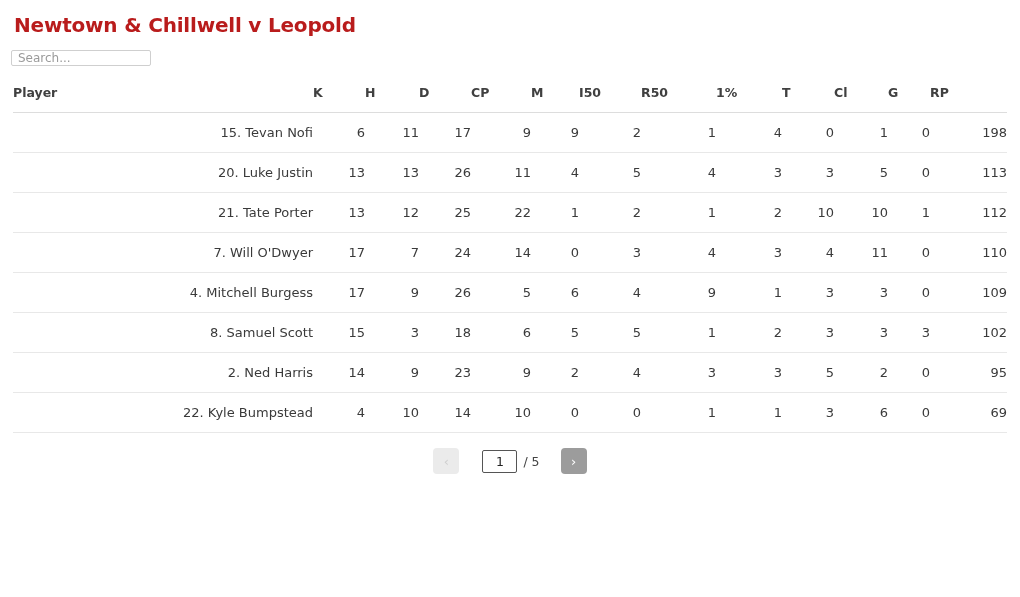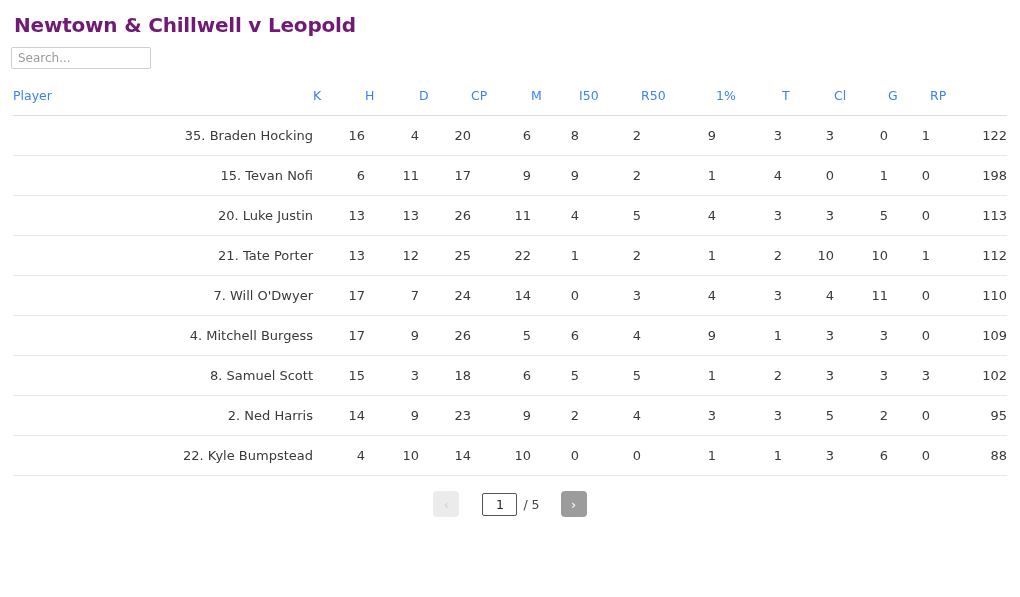--- a/index.html
+++ b/index.html
@@ -15,54 +15,54 @@
   }
   .page {
     width: 1020px;
     height: 597px;
     position: relative;
     padding: 0;
   }
   .page-title {
     font-size: 20px;
     font-weight: bold;
-    color: #701a75;
+    color: #b91c1c;
     margin: 0;
     padding: 12px 0 0 14px;
     letter-spacing: -0.2px;
     line-height: 26px;
   }
   .search-wrap {
     padding: 9px 0 0 11px;
   }
   .search-input {
     width: 140px;
-    height: 22px;
+    height: 16px;
     font-size: 12px;
     font-family: "DejaVu Sans", "Liberation Sans", sans-serif;
     color: #555;
     border: 1px solid #cfcfcf;
     border-radius: 2px;
     padding: 2px 6px;
     background: #fff;
     outline: none;
   }
   .search-input::placeholder { color: #9a9a9a; }
 
   table.stats {
     width: 994px;
     margin: 19px 0 0 13px;
     border-collapse: collapse;
     table-layout: fixed;
     font-size: 13px;
   }
   table.stats thead th {
     font-size: 12.5px;
-    font-weight: normal;
-    color: #3b82f6;
+    font-weight: bold;
+    color: #404040;
     text-align: left;
     padding: 0 0 12px 0;
     border-bottom: 1px solid #dddddd;
     vertical-align: bottom;
     white-space: nowrap;
   }
   table.stats thead th.num {
     padding-left: 0;
   }
   table.stats tbody td {
@@ -203,35 +203,20 @@
         <th class="num h-r50">R50</th>
         <th class="num h-1p">1%</th>
         <th class="num h-t">T</th>
         <th class="num h-cl">Cl</th>
         <th class="num h-g">G</th>
         <th class="num h-rp">RP</th>
       </tr>
     </thead>
     <tbody id="tbody">
         <tr>
-          <td class="player">35. Braden Hocking</td>
-          <td class="num">16</td>
-          <td class="num">4</td>
-          <td class="num">20</td>
-          <td class="num">6</td>
-          <td class="num">8</td>
-          <td class="num">2</td>
-          <td class="num">9</td>
-          <td class="num">3</td>
-          <td class="num">3</td>
-          <td class="num">0</td>
-          <td class="num">1</td>
-          <td class="num">122</td>
-        </tr>
-        <tr>
           <td class="player">15. Tevan Nofi</td>
           <td class="num">6</td>
           <td class="num">11</td>
           <td class="num">17</td>
           <td class="num">9</td>
           <td class="num">9</td>
           <td class="num">2</td>
           <td class="num">1</td>
           <td class="num">4</td>
           <td class="num">0</td>
@@ -335,21 +320,21 @@
           <td class="num">10</td>
           <td class="num">14</td>
           <td class="num">10</td>
           <td class="num">0</td>
           <td class="num">0</td>
           <td class="num">1</td>
           <td class="num">1</td>
           <td class="num">3</td>
           <td class="num">6</td>
           <td class="num">0</td>
-          <td class="num">88</td>
+          <td class="num">69</td>
         </tr>
       </tbody>
   </table>
 
   <div class="pager">
     <button class="pg-btn prev">‹</button>
     <input class="pg-input" type="text" value="1" style="">
     <span class="pg-total">/ 5</span>
     <button class="pg-btn next">›</button>
   </div>

